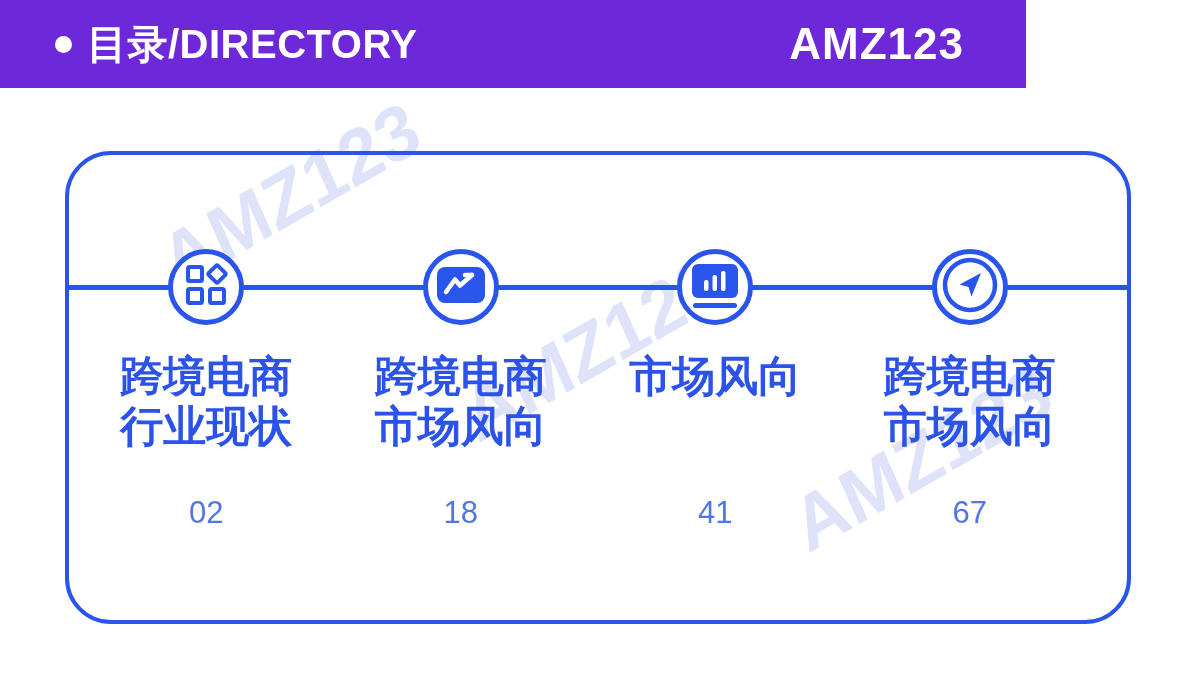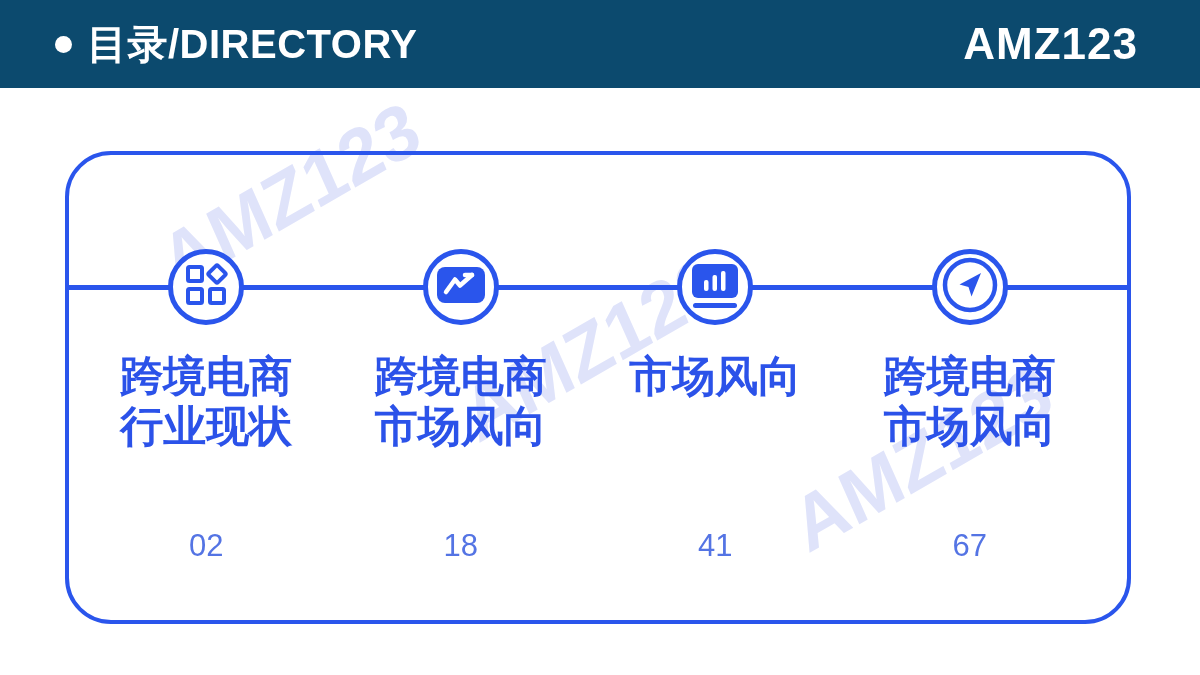--- a/index.html
+++ b/index.html
@@ -7,22 +7,22 @@
   body {
     font-family: "Liberation Sans", "DejaVu Sans", sans-serif;
     background: #ffffff;
     position: relative;
     overflow: hidden;
   }
 
   
   .header {
     position: absolute; top: 0; left: 0;
-    width: 1200px; height: 88px;
-    background: #0c4a6e;
+    width: 1026px; height: 88px;
+    background: #6d28d9;
     display: flex; align-items: center;
     padding: 0 62px 0 55px;
     z-index: 5;
   }
   .header-left { display: flex; align-items: center; gap: 15px; }
   .bullet {
     width: 17px; height: 17px; border-radius: 50%;
     background: #ffffff; flex: 0 0 auto;
   }
   .header-title {
@@ -77,21 +77,21 @@
     display: flex; align-items: center; justify-content: center;
   }
   .col-title {
     position: absolute; top: 196px; left: 0; right: 0;
     text-align: center;
     color: #2B52E9;
     font-size: 43px; font-weight: 700; line-height: 50px;
     white-space: nowrap;
   }
   .col-page {
-    position: absolute; top: 373px; left: 0; right: 0;
+    position: absolute; top: 340px; left: 0; right: 0;
     text-align: center;
     color: #5474E4;
     font-size: 31px; font-weight: 400;
   }
 </style>
 </head>
 <body>
 
 <div class="header">
   <div class="header-left">

